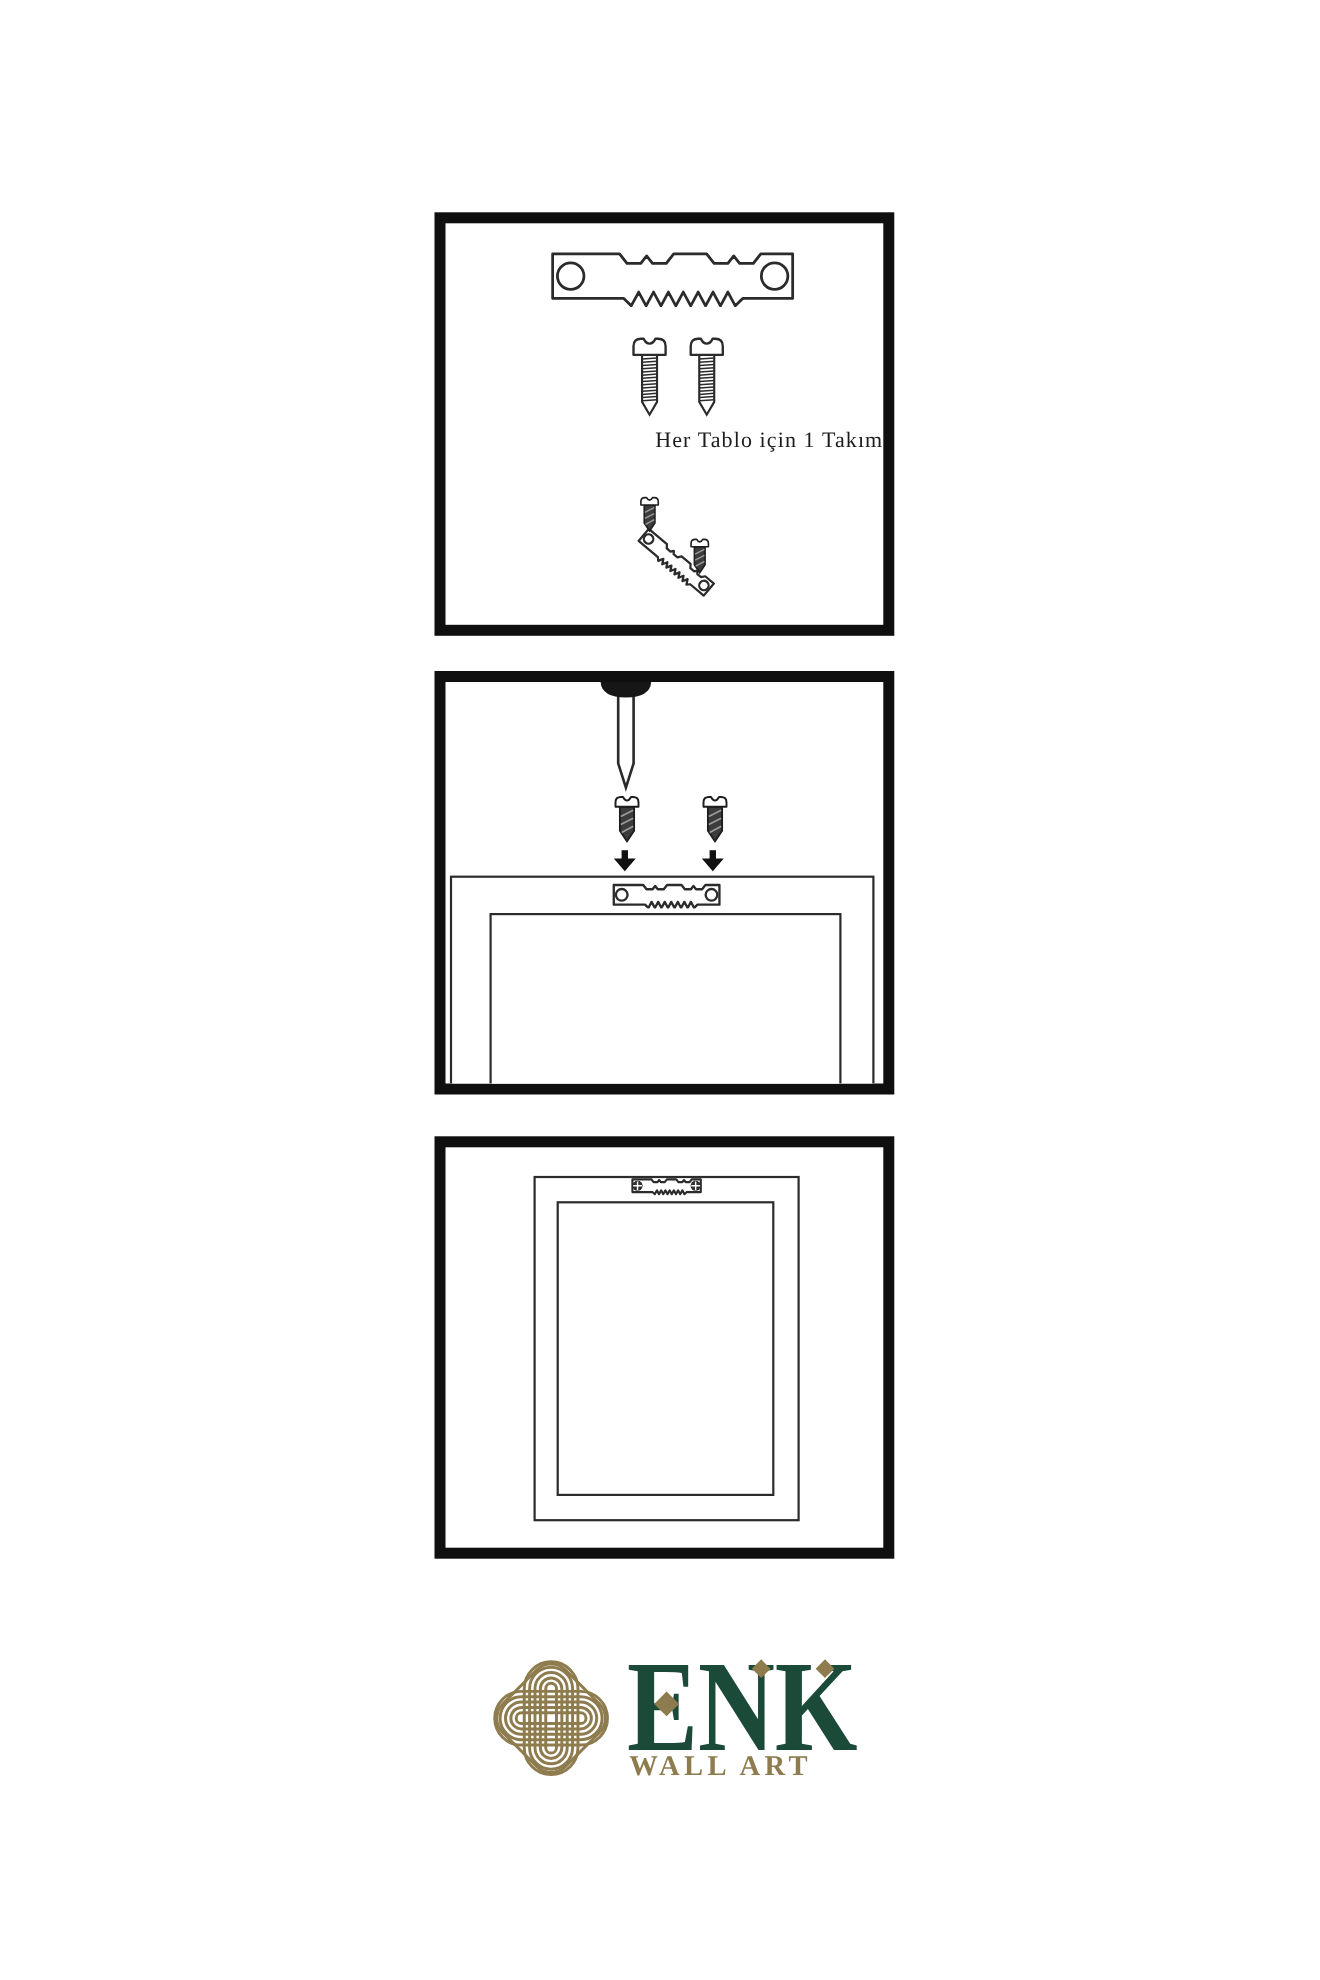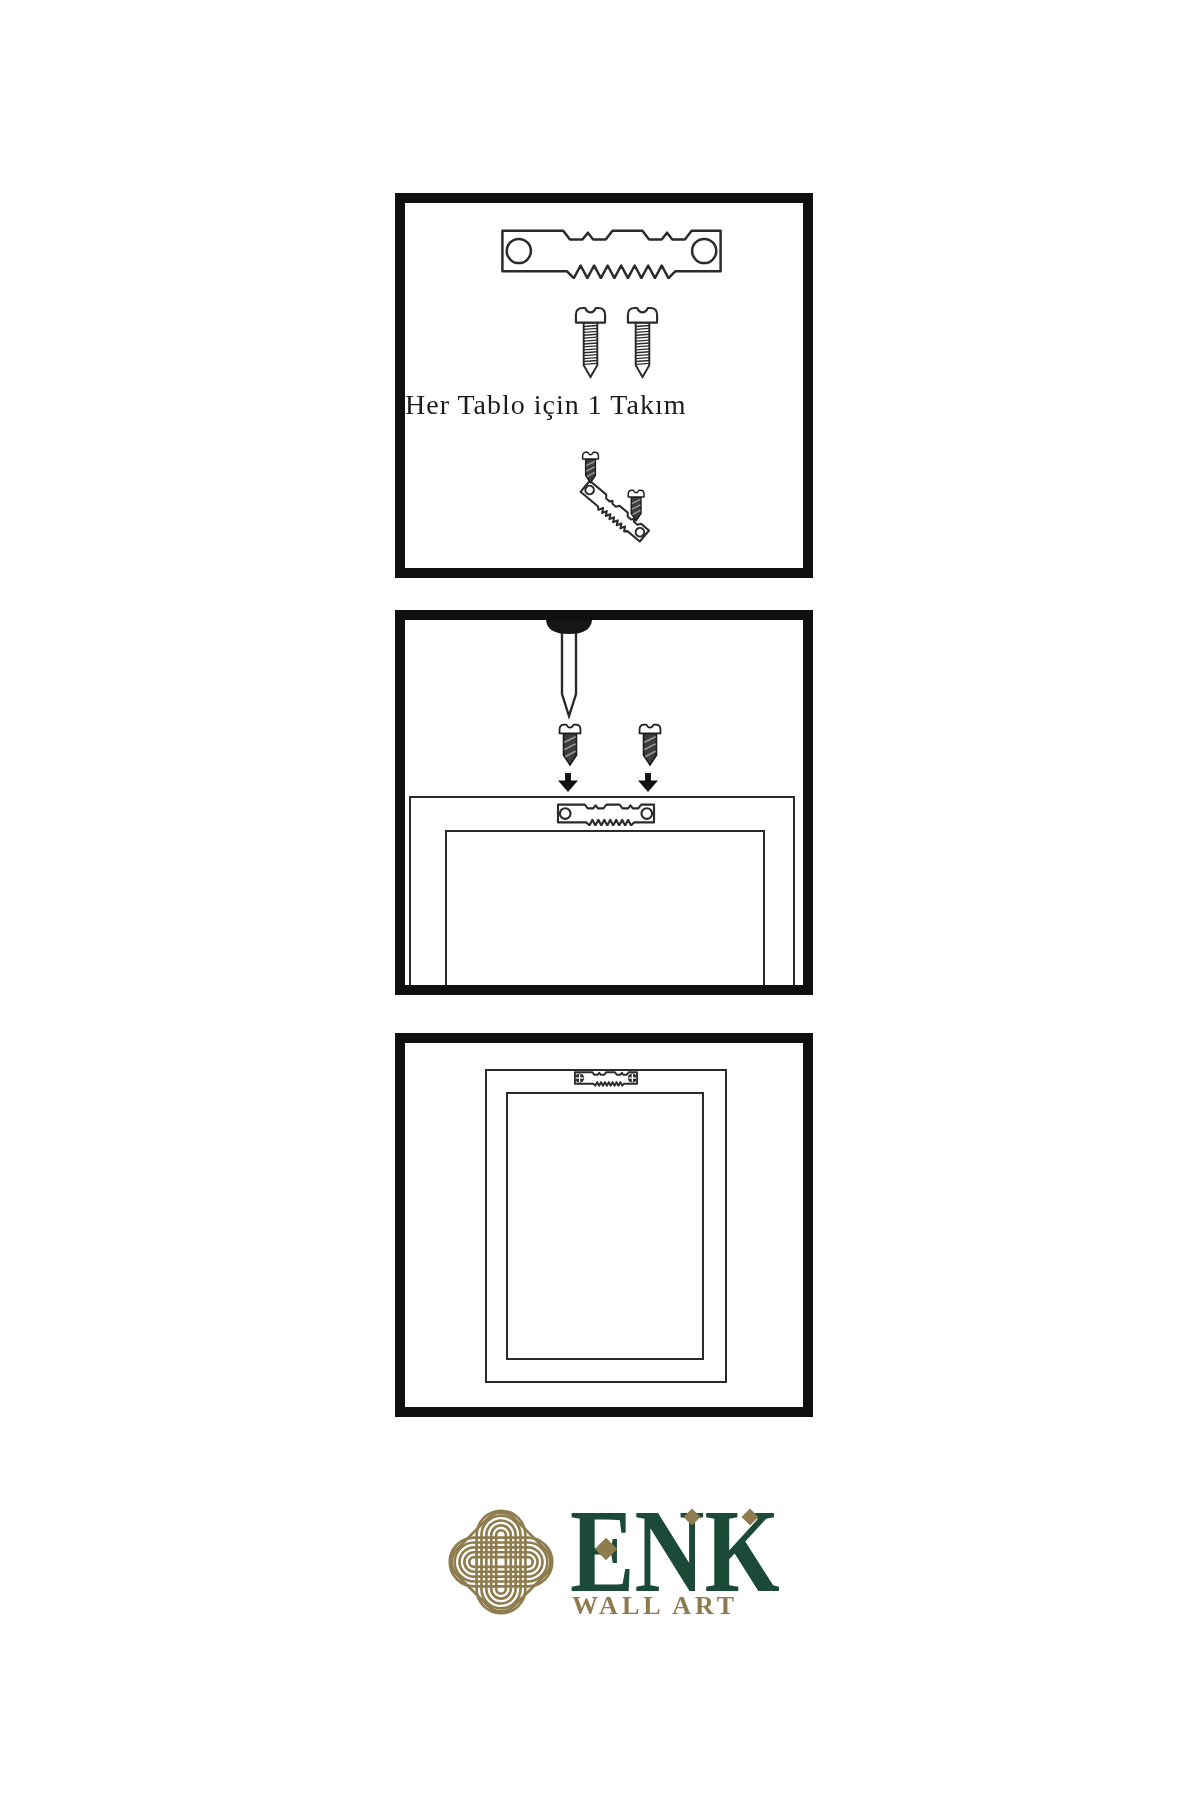--- a/index.html
+++ b/index.html
@@ -1,22 +1,22 @@
 <!DOCTYPE html>
 <html><head>
 <meta charset="utf-8">
 <style>
   html,body{margin:0;padding:0;background:#ffffff;}
   .canvas{position:relative;width:1200px;height:1800px;background:#ffffff;overflow:hidden;
           font-family:"Liberation Serif", serif;}
   .panel{position:absolute;left:395px;width:418px;height:385px;border:10px solid #0f0f0f;
          background:#ffffff;box-sizing:border-box;overflow:hidden;}
   .panel .abs{position:absolute;}
-  .caption{position:absolute;left:0;top:186px;width:100%;text-align:left;
-           font-size:28px;letter-spacing:1px;color:#1c1c1c;font-weight:400;}
+  .caption{position:absolute;left:0;top:186px;width:100%;text-align:right;
+           font-size:20px;letter-spacing:1px;color:#1c1c1c;font-weight:400;}
   
   .frame-back{position:absolute;left:4px;top:176px;width:386px;height:220px;
               border:2px solid #2b2b2b;background:#ffffff;box-sizing:border-box;}
   .frame-back .artwork{position:absolute;left:34px;top:32px;width:320px;height:200px;
               border:2px solid #2b2b2b;background:#ffffff;box-sizing:border-box;}
   
   .frame-outer{position:absolute;left:80px;top:26px;width:242px;height:314px;
                border:2px solid #2b2b2b;background:#ffffff;box-sizing:border-box;}
   .frame-inner{position:absolute;left:19px;top:21px;width:198px;height:268px;
                border:2px solid #2b2b2b;background:#ffffff;box-sizing:border-box;}

